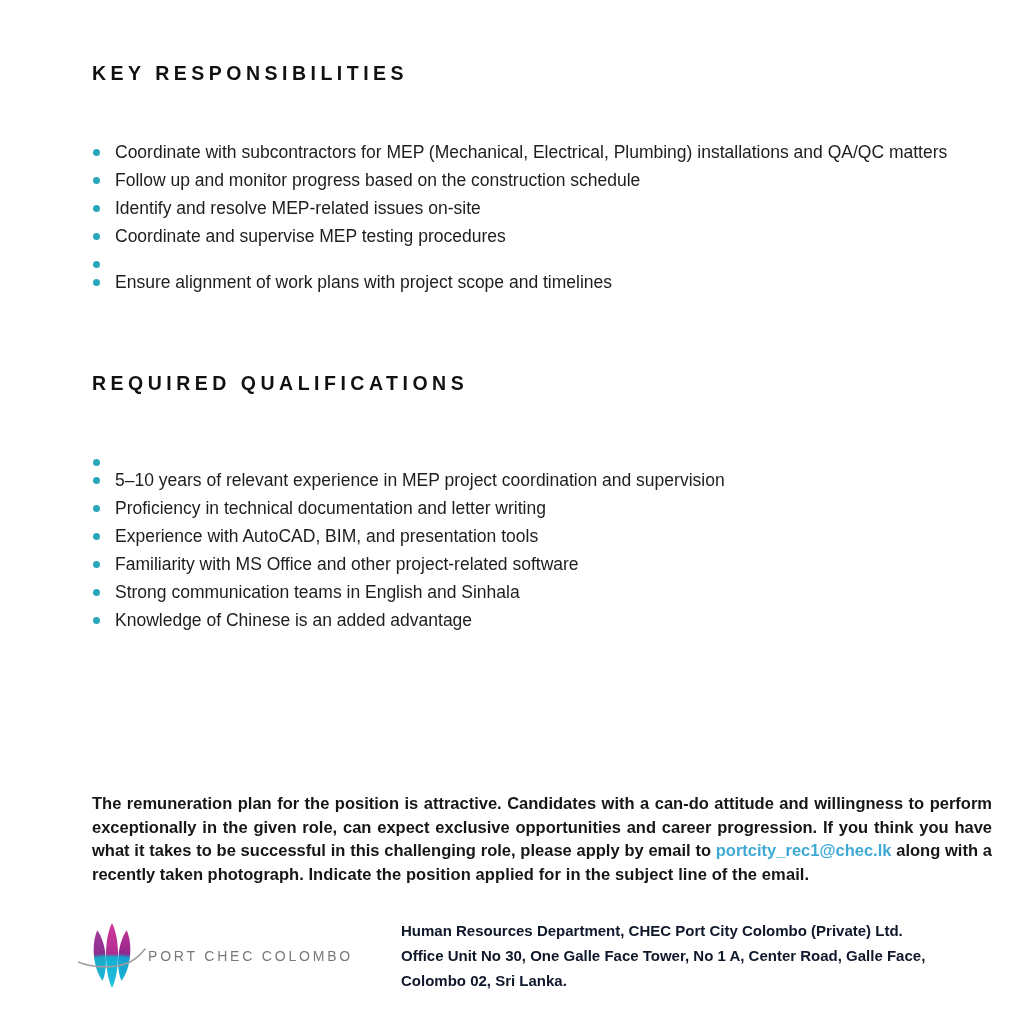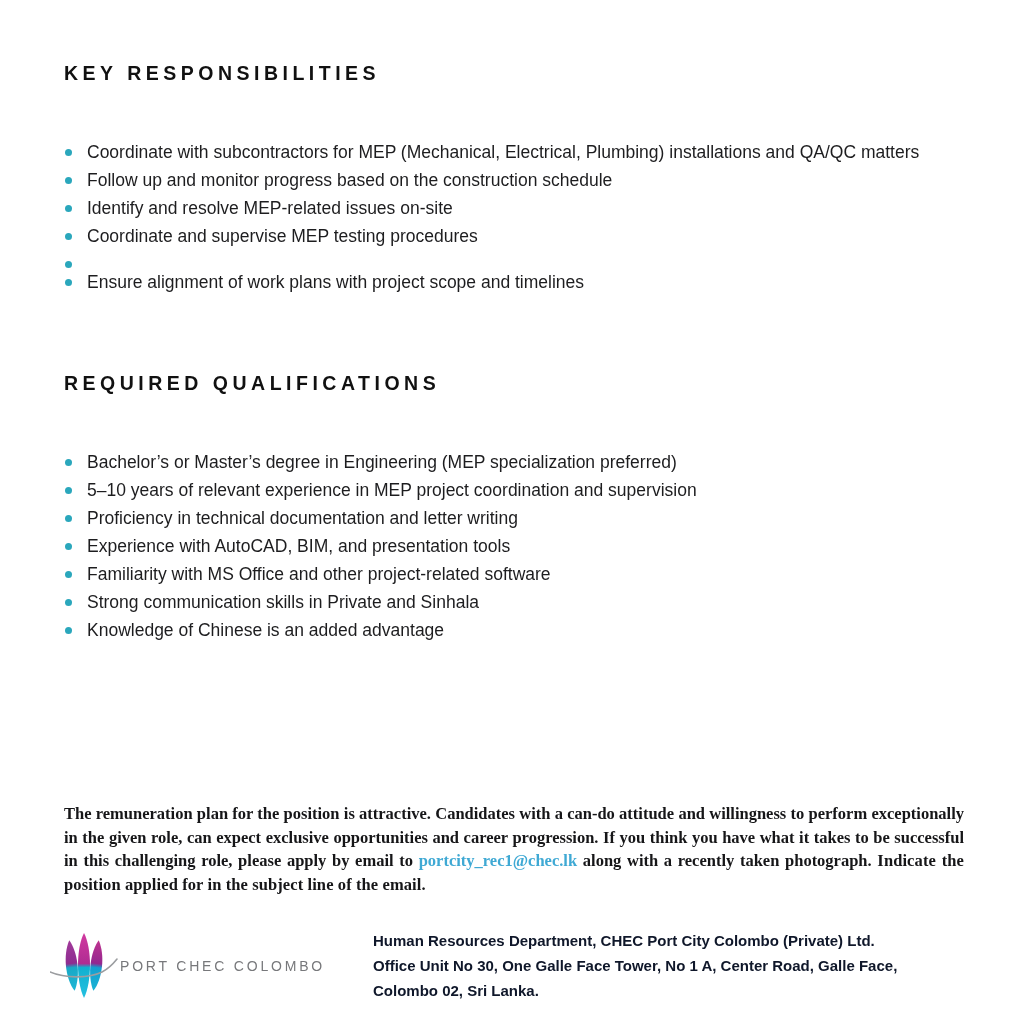--- a/index.html
+++ b/index.html
@@ -13,21 +13,21 @@
   html,body{background:#ffffff;}
   body{
     width:1024px;height:1024px;
     font-family:"Liberation Sans","DejaVu Sans",sans-serif;
     color:var(--body-text);
     overflow:hidden;
     position:relative;
   }
   .page{
     width:1024px;height:1024px;
-    padding:62px 60px 0 64px;
+    padding:62px 60px 0 92px;
   }
   .section-heading{
     font-size:19.5px;
     font-weight:700;
     letter-spacing:4.5px;
     color:var(--heading);
   }
   .bullet-list{
     list-style:none;
     margin-top:53px;
@@ -51,21 +51,20 @@
   .section{margin-top:0;}
   .section + .section{margin-top:76px;}
   .closing{
     margin-top:158px;
     width:900px;
     font-size:16.5px;
     line-height:23.5px;
     font-weight:700;
     text-align:justify;
     color:#161618;
-    font-family:Liberation Serif, serif;
   }
   .closing .email-link{
     color:var(--email-link);
     text-decoration:none;
     font-weight:700;
     cursor:pointer;
   }
   .closing .emphasis{
     font-weight:700;
     letter-spacing:.1px;
@@ -134,21 +133,20 @@
         </li>
       </ul>
   </div>
 
   <div class="section">
     <h2 class="section-heading">REQUIRED QUALIFICATIONS</h2>
     <ul class="bullet-list">
 
         <li>
           <span class="bullet-dot"></span>
-          <span>Bachelor’s or Master’s degree in Engineering (MEP specialization preferred)</span>
         </li>
 
         <li>
           <span class="bullet-dot"></span>
           <span>5–10 years of relevant experience in MEP project coordination and supervision</span>
         </li>
 
         <li>
           <span class="bullet-dot"></span>
           <span>Proficiency in technical documentation and letter writing</span>
@@ -159,21 +157,21 @@
           <span>Experience with AutoCAD, BIM, and presentation tools</span>
         </li>
 
         <li>
           <span class="bullet-dot"></span>
           <span>Familiarity with MS Office and other project-related software</span>
         </li>
 
         <li>
           <span class="bullet-dot"></span>
-          <span>Strong communication skills in Private and Sinhala</span>
+          <span>Strong communication teams in English and Sinhala</span>
         </li>
 
         <li>
           <span class="bullet-dot"></span>
           <span>Knowledge of Chinese is an added advantage</span>
         </li>
       </ul>
   </div>
 
   <p class="closing"><span>The remuneration plan for the position is attractive. Candidates with a can-do attitude and willingness to perform exceptionally in the given role, can expect exclusive opportunities and career progression. If you think you have what it takes to be successful in this challenging role, please apply by email to </span><a class="email-link" href="#">portcity_rec1@chec.lk</a><span> along with a recently taken photograph. </span><span class="emphasis">Indicate the position applied for in the subject line of the email.</span></p>

